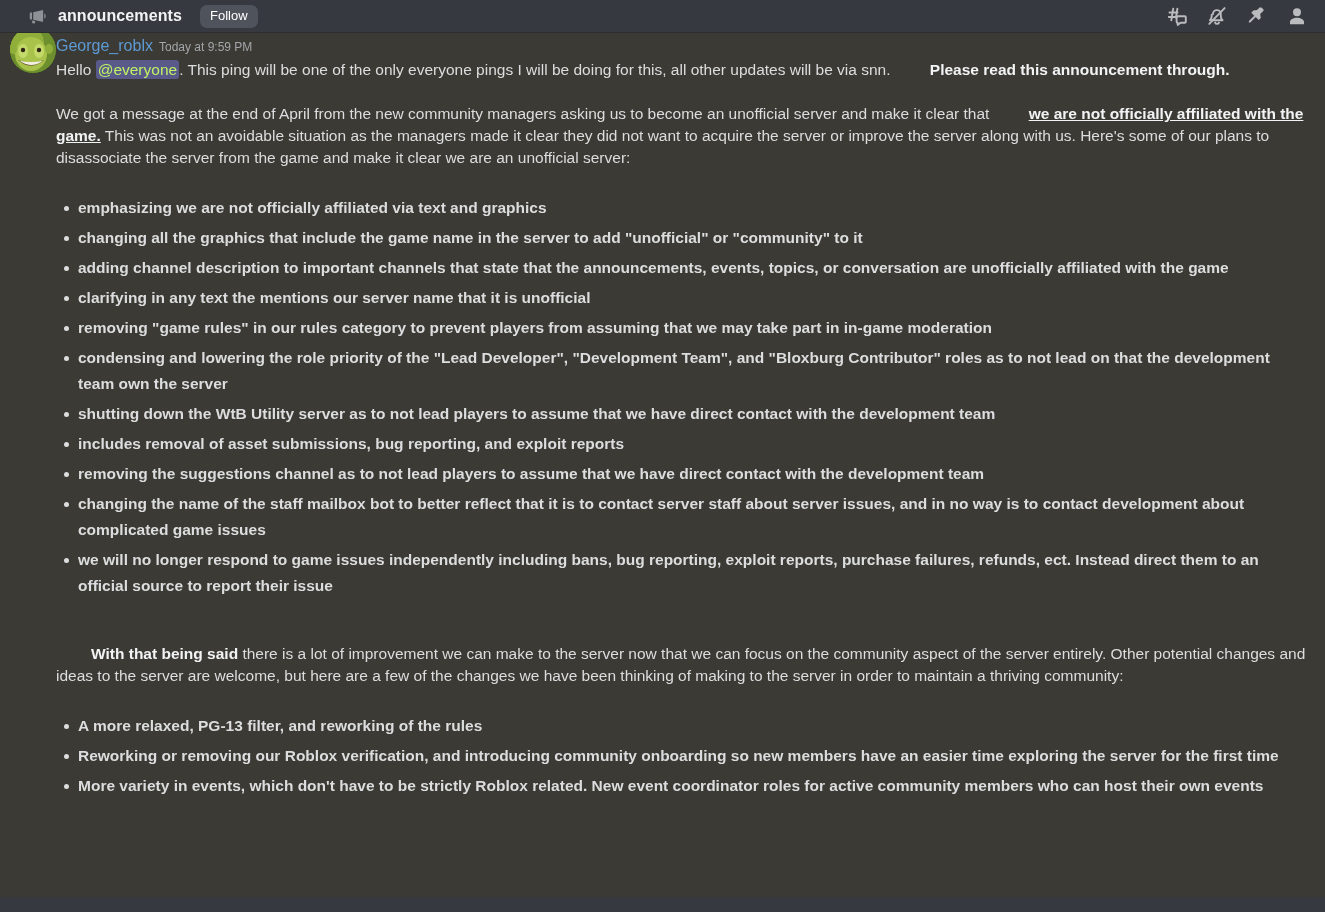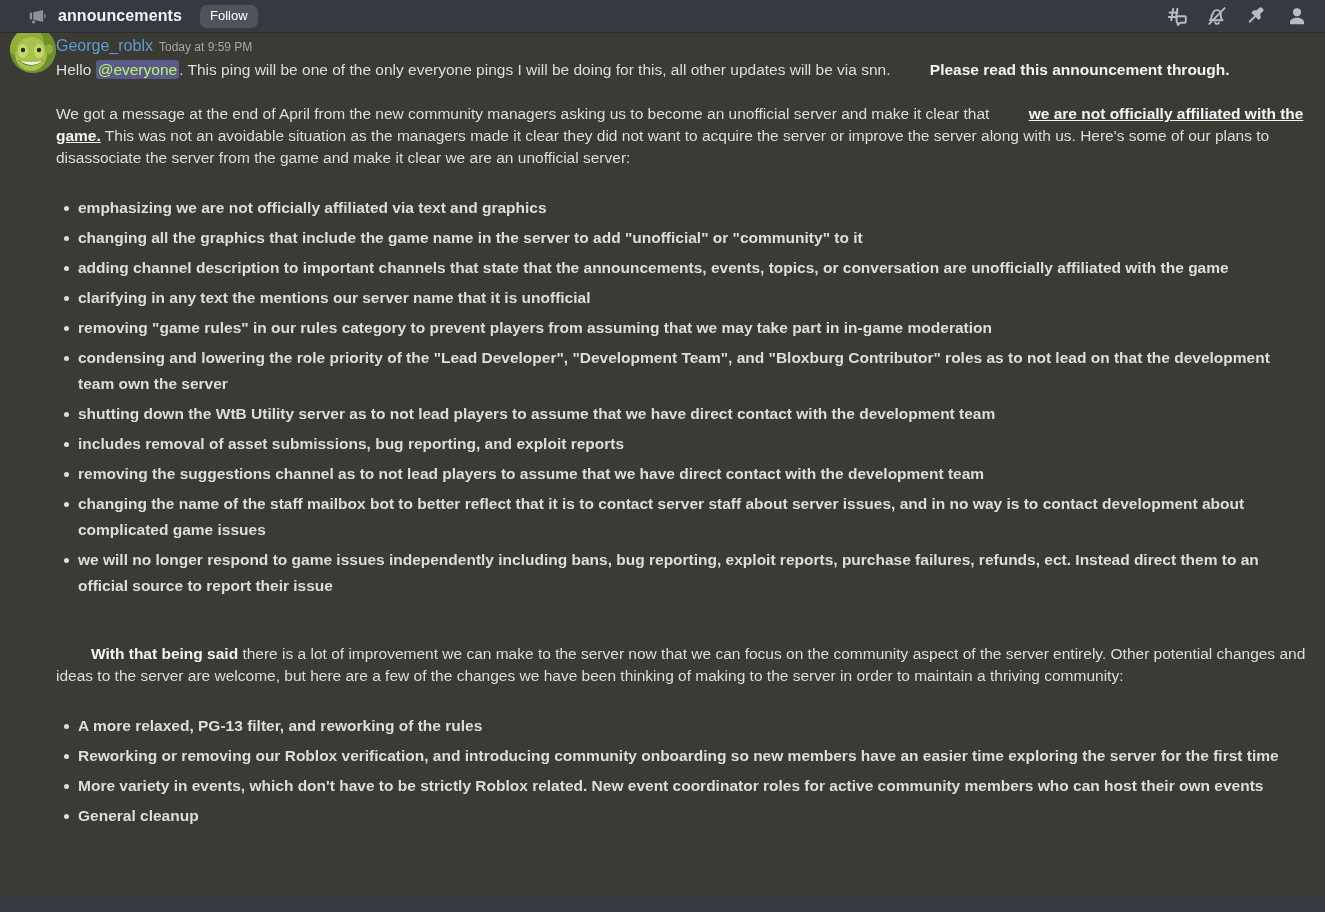--- a/index.html
+++ b/index.html
@@ -228,21 +228,20 @@
         <div class="gap"></div>
 
         <p class="para"><b>With that being said</b><span> there is a lot of improvement we can make to the server now that we can focus on the community aspect of the server entirely. Other potential changes and ideas to the server are welcome, but here are a few of the changes we have been thinking of making to the server in order to maintain a thriving community:</span></p>
 
         <div class="gap"></div>
 
         <ul class="bullets" id="bullets-2">
           <li>A more relaxed, PG-13 filter, and reworking of the rules</li>
           <li>Reworking or removing our Roblox verification, and introducing community onboarding so new members have an easier time exploring the server for the first time</li>
           <li>More variety in events, which don't have to be strictly Roblox related. New event coordinator roles for active community members who can host their own events</li>
-          <li>General cleanup</li>
         </ul>
 
         <div class="gap"></div>
         <div class="gap"></div>
 
       </div>
     </div>
   </div>
 </div>
 

